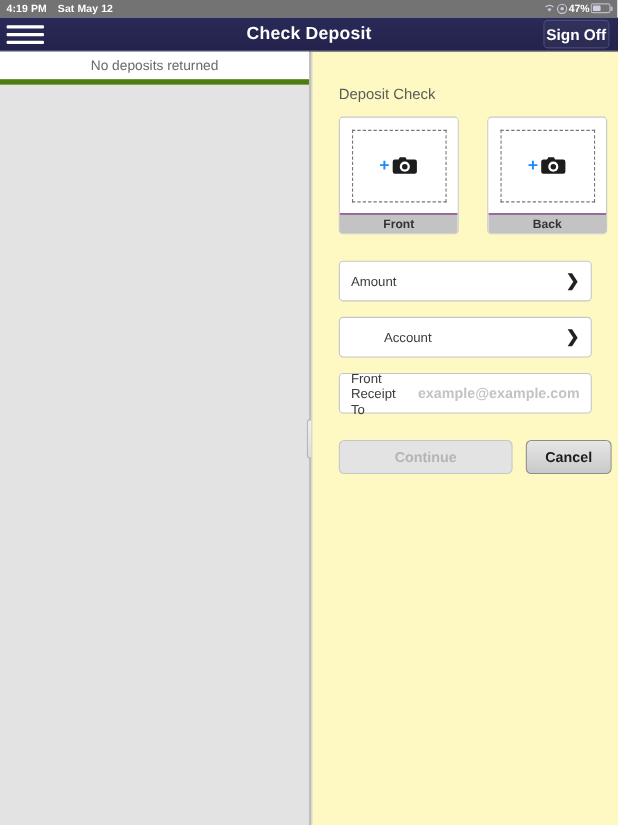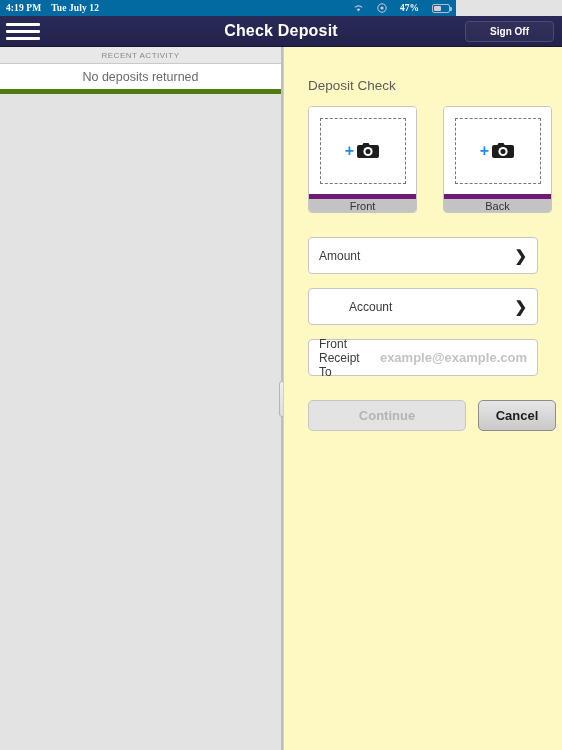--- a/index.html
+++ b/index.html
@@ -6,29 +6,28 @@
   html, body {
     width: 562px; height: 750px;
     font-family: "Liberation Sans", sans-serif;
     background: #e3e3e3;
     overflow: hidden;
   }
   #app { position: relative; width: 562px; height: 750px; }
 
   
   .statusbar {
-    position: absolute; top: 0; left: 0; width: 456px; height: 16px;
-    background: #0369a1; color: #ffffff;
+    position: absolute; top: 0; left: 0; width: 561px; height: 16px;
+    background: #737373; color: #ffffff;
     display: flex; align-items: center; font-size: 9.5px; font-weight: bold;
     padding: 0 6px;
-    font-family: Liberation Serif, serif;
   }
   .sb-time { margin-right: 10px; letter-spacing: .1px; }
   .sb-date { letter-spacing: .1px; }
-  .sb-right { margin-left: auto; display: flex; align-items: center; gap: 13px; }
+  .sb-right { margin-left: auto; display: flex; gap: 1px; }
   .wifi-ico { display:block; }
   .rot-ico  { display:block; }
   .sb-pct { font-size: 9.5px; font-weight: bold; }
   .batt {
     width: 18px; height: 9px; border: 1px solid #b9b9cc; border-radius: 2px;
     position: relative; display: inline-block;
   }
   .batt::after {
     content:""; position:absolute; right:-3px; top:2.5px;
     width:2px; height:4px; background:#b9b9cc; border-radius:0 1px 1px 0;
@@ -48,23 +47,23 @@
     cursor: pointer;
   }
   .hamburger i { display:block; height: 3px; background: #ffffff; border-radius: 1px; }
   .nav-title {
     position: absolute; left: 0; right: 0; text-align: center;
     color: #ffffff; font-size: 16px; font-weight: bold; letter-spacing: .2px;
     pointer-events: none;
   }
   .signoff {
     margin-left: auto; margin-right: 8px;
-    color: #ffffff; font-size: 10px; font-weight: bold;
+    color: #ffffff; font-size: 14px; font-weight: bold;
     border: 1px solid #4b4b78; border-radius: 4px;
-    padding: 4px 24px; background: rgba(255,255,255,.04);
+    padding: 4px 2px; background: rgba(255,255,255,.04);
     cursor: pointer; z-index: 2;
   }
 
   
   .left-pane {
     position: absolute; top: 47px; left: 0; width: 281px; bottom: 0;
     background: #e3e3e3;
   }
   .activity-header {
     height: 17px; background: #e8e8e8;
@@ -114,23 +113,23 @@
     height: 87px; display: flex; align-items: center; justify-content: center;
     background: #ffffff;
   }
   .dashed {
     width: 86px; height: 66px; border: 1px dashed #777777;
     display: flex; align-items: center; justify-content: center; gap: 2px;
   }
   .plus { color: #1a8cff; font-size: 16px; font-weight: bold; line-height: 1; }
   .cam-ico { display: block; }
   .capture-label {
-    height: 18px; background: #c3c3c3; border-top: 5px solid #701a75;
-    display: flex; align-items: center; justify-content: center;
-    font-size: 11px; font-weight: normal; color: #333333;
+    height: 18px; background: #c3c3c3; border-top: 1px solid #701a75;
+    display: flex; align-items: center; justify-content: center;
+    font-size: 11px; font-weight: bold; color: #333333;
   }
 
   .field-row {
     margin: 0 24px 0 24px; height: 37px;
     background: #ffffff; border: 1px solid #c6c6c6; border-radius: 4px;
     display: flex; align-items: center; padding: 0 10px;
     cursor: pointer;
   }
   .field-row.amount { margin-top: 24px; }
   .field-row.account { margin-top: 14px; padding-left: 40px; }
@@ -155,21 +154,21 @@
     cursor: default;
   }
 </style>
 </head>
 <body>
 
 <div id="app">
 
   <div class="statusbar">
     <span class="sb-time">4:19 PM</span>
-    <span class="sb-date">Tue July 12</span>
+    <span class="sb-date">Sat May 12</span>
     <span class="sb-right">
       <svg class="wifi-ico" width="11" height="9" viewBox="0 0 11 9">
         <path d="M5.5 7.6 L3.6 5.2 a3.1 3.1 0 0 1 3.8 0 Z" fill="#c9c9dd"></path>
         <path d="M1.9 3.4 a5.6 5.6 0 0 1 7.2 0" stroke="#c9c9dd" stroke-width="1.1" fill="none"></path>
       </svg>
       <svg class="rot-ico" width="10" height="10" viewBox="0 0 10 10">
         <circle cx="5" cy="5" r="4.2" stroke="#c9c9dd" stroke-width="1" fill="none"></circle>
         <circle cx="5" cy="5" r="1.6" fill="#c9c9dd"></circle>
       </svg>
       <span class="sb-pct">47%</span>
@@ -183,21 +182,20 @@
     <div class="hamburger">
       <i></i>
         <i></i>
         <i></i>
     </div>
     <div class="nav-title">Check Deposit</div>
     <div class="signoff">Sign Off</div>
   </div>
 
   <div class="left-pane">
-    <div class="activity-header">RECENT ACTIVITY</div>
     <div class="activity-body">No deposits returned</div>
   </div>
 
   <div class="divider"></div>
   <div class="grab-handle">
     <i></i>
       <i></i>
       <i></i>
   </div>
 

